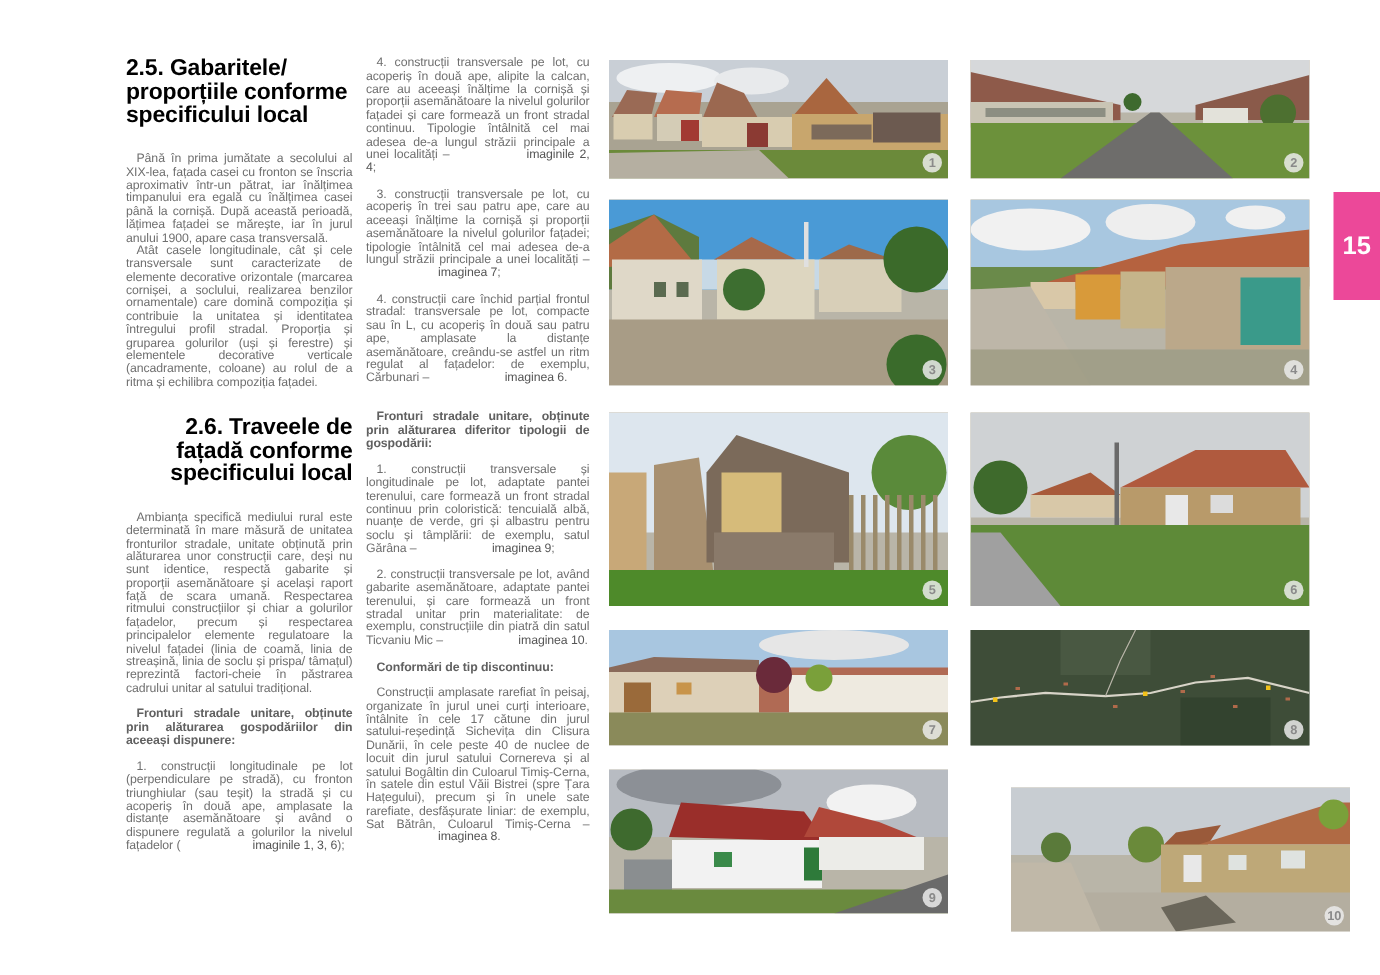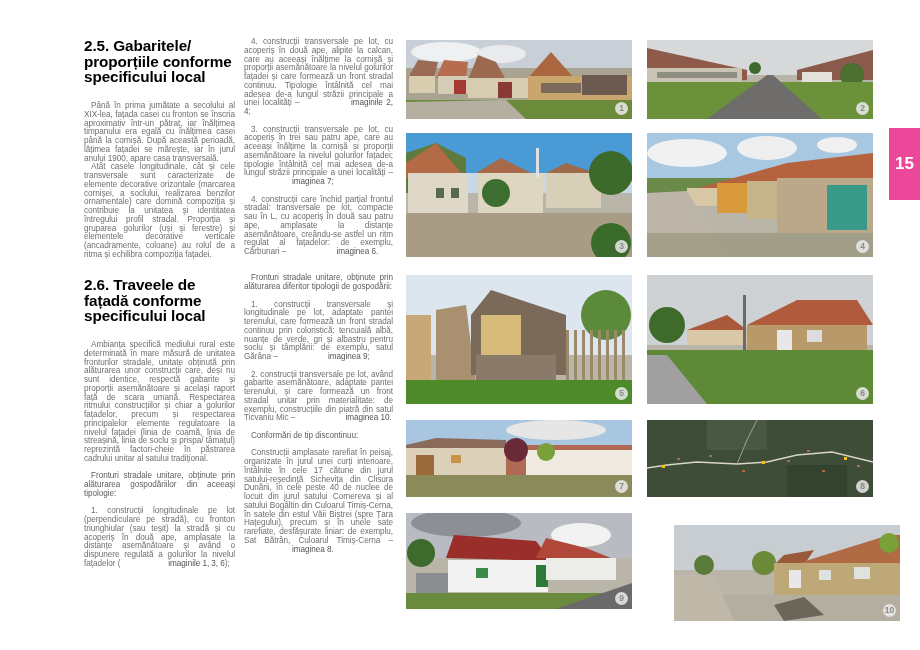--- a/index.html
+++ b/index.html
@@ -7,29 +7,29 @@
     width: 920px; height: 650px; background: #ffffff; position: relative; overflow: hidden;
     font-family: "Liberation Sans", "DejaVu Sans", sans-serif; color: #6b6b6b;
   }
   .col { position: absolute; top: 38px; }
   .col1 { left: 84px; width: 151px; }
   .col2 { left: 244px; width: 149px; }
   h2 {
     margin: 0; font-size: 15.3px; line-height: 15.5px; font-weight: bold; color: #000000;
     letter-spacing: -0.1px;
   }
-  .h26 { margin-top: 0; }
+  .h26 { margin-top: 0; text-align: right; }
   p {
     margin: 0; font-size: 8.2px; line-height: 8.75px; text-align: justify; color: #6f6f6f;
     text-indent: 7px; letter-spacing: -0.05px;
   }
   p b { color: #555; font-weight: normal; padding-left: 48px; }
   .gap { height: 8.75px; }
   .gap2 { height: 17.5px; }
-  .subhead { font-weight: normal; color: #606060; }
+  .subhead { font-weight: bold; color: #606060; }
   .photo {
     position: absolute; overflow: hidden; background: #b9b5a8;
   }
   .photo .num {
     position: absolute; right: 4px; bottom: 4px; width: 13px; height: 13px; border-radius: 50%;
     background: rgba(235,235,235,0.85); color: #8a8a8a; font-size: 8.5px; line-height: 13px;
     text-align: center; font-weight: bold;
   }
   .page-tab {
     position: absolute; left: 889px; top: 128px; width: 31px; height: 72px; background: #ec4899;
@@ -43,21 +43,21 @@
 <div class="col col1">
   <h2>2.5. Gabaritele/ proporțiile conforme specificului local</h2>
   <div class="gap2"></div>
   <p>Până în prima jumătate a secolului al XIX-lea, fațada casei cu fronton se înscria aproximativ într-un pătrat, iar înălțimea timpanului era egală cu înălțimea casei până la cornișă. După această perioadă, lățimea fațadei se mărește, iar în jurul anului 1900, apare casa transversală.</p>
   <p>Atât casele longitudinale, cât și cele transversale sunt caracterizate de elemente decorative orizontale (marcarea cornișei, a soclului, realizarea benzilor ornamentale) care domină compoziția și contribuie la unitatea și identitatea întregului profil stradal. Proporția și gruparea golurilor (uși și ferestre) și elementele decorative verticale (ancadramente, coloane) au rolul de a ritma și echilibra compoziția fațadei.</p>
   <div class="gap2"></div>
   <h2 class="h26">2.6. Traveele de fațadă conforme specificului local</h2>
   <div class="gap2"></div>
   <p>Ambianța specifică mediului rural este determinată în mare măsură de unitatea fronturilor stradale, unitate obținută prin alăturarea unor construcții care, deși nu sunt identice, respectă gabarite și proporții asemănătoare și același raport față de scara umană. Respectarea ritmului construcțiilor și chiar a golurilor fațadelor, precum și respectarea principalelor elemente regulatoare la nivelul fațadei (linia de coamă, linia de streașină, linia de soclu și prispa/ tâmațul) reprezintă factori-cheie în păstrarea cadrului unitar al satului tradițional.</p>
   <div class="gap"></div>
-  <p class="subhead">Fronturi stradale unitare, obținute prin alăturarea gospodăriilor din aceeași tipologie:</p>
+  <p class="subhead">Fronturi stradale unitare, obținute prin alăturarea gospodăriilor din aceeași dispunere:</p>
   <div class="gap"></div>
   <p><span>1. construcții longitudinale pe lot (perpendiculare pe stradă), cu fronton triunghiular (sau teșit) la stradă și cu acoperiș în două ape, amplasate la distanțe asemănătoare și având o dispunere regulată a golurilor la nivelul fațadelor (</span><b>imaginile 1, 3, 6</b><span>);</span></p>
 </div>
 
 <div class="col col2">
   <p><span>4. construcții transversale pe lot, cu acoperiș în două ape, alipite la calcan, care au aceeași înălțime la cornișă și proporții asemănătoare la nivelul golurilor fațadei și care formează un front stradal continuu. Tipologie întâlnită cel mai adesea de-a lungul străzii principale a unei localități – </span><b>imaginile 2, 4</b><span>;</span></p>
   <div class="gap"></div>
   <p><span>3. construcții transversale pe lot, cu acoperiș în trei sau patru ape, care au aceeași înălțime la cornișă și proporții asemănătoare la nivelul golurilor fațadei; tipologie întâlnită cel mai adesea de-a lungul străzii principale a unei localități – </span><b>imaginea 7</b><span>;</span></p>
   <div class="gap"></div>
   <p><span>4. construcții care închid parțial frontul stradal: transversale pe lot, compacte sau în L, cu acoperiș în două sau patru ape, amplasate la distanțe asemănătoare, creându-se astfel un ritm regulat al fațadelor: de exemplu, Cărbunari – </span><b>imaginea 6</b><span>.</span></p>

